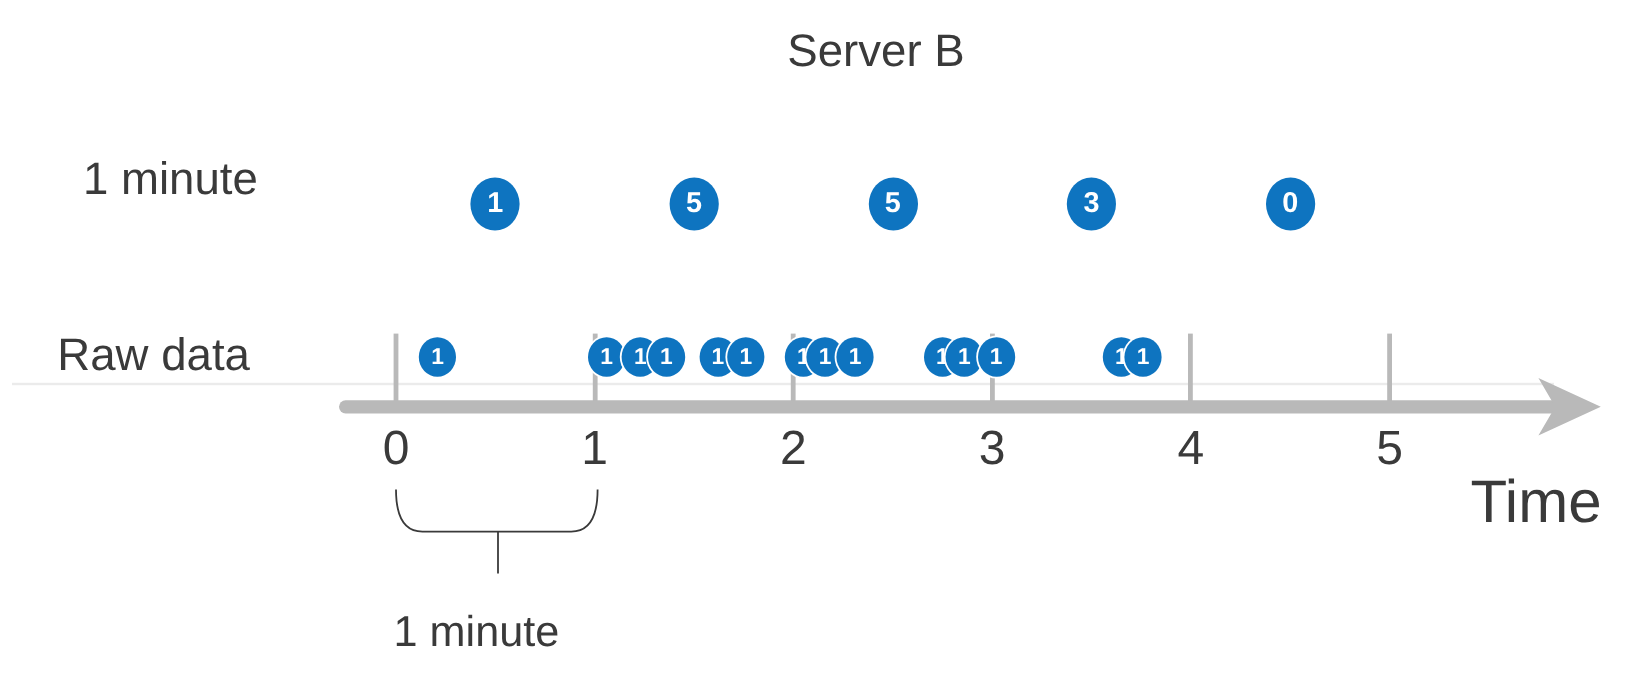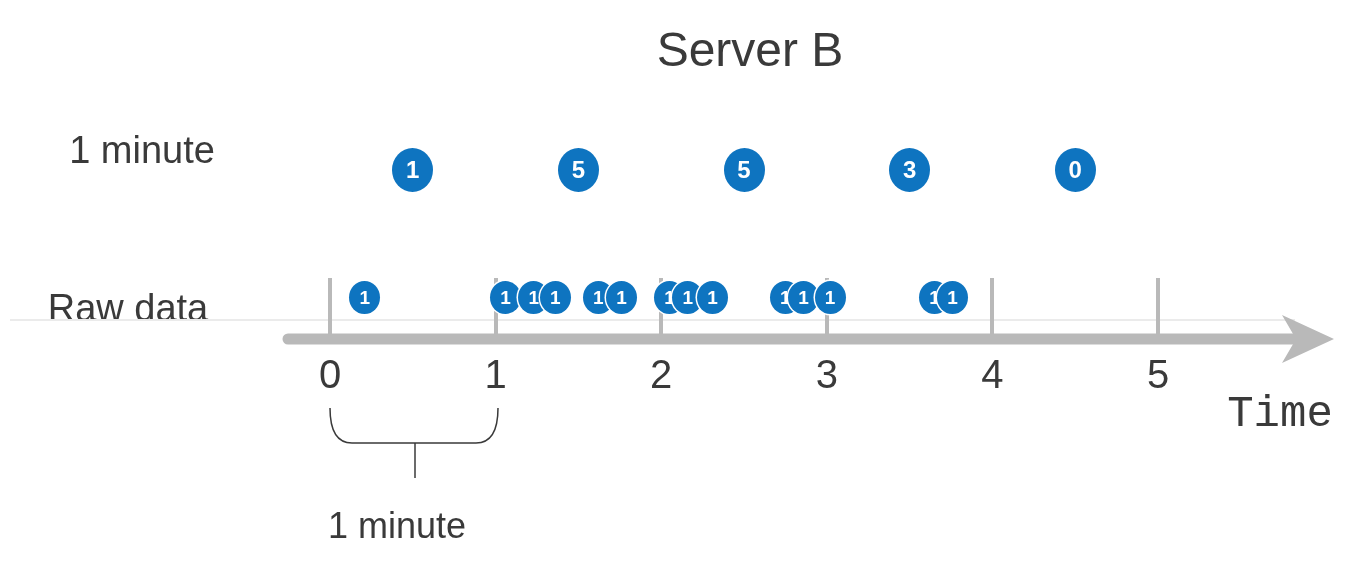--- a/index.html
+++ b/index.html
@@ -1,24 +1,24 @@
 <!DOCTYPE html>
 <html><head>
 <meta charset="utf-8">
 <style>
   html,body{margin:0;padding:0;background:#fff;}
   #stage{
     position:relative;width:1370px;height:573px;background:#ffffff;overflow:hidden;
     font-family:"Liberation Sans","DejaVu Sans",sans-serif;color:#3a3a3a;
   }
   .txt{position:absolute;text-align:center;}
-  .title{left:600px;top:22px;width:300px;font-size:48px;}
+  .title{left:580px;top:22px;width:300px;font-size:38px;}
   .agg-label{left:17px;top:127px;width:250px;font-size:38px;line-height:46px;}
-  .raw-label{left:18px;top:273px;width:220px;font-size:38px;line-height:46px;margin-top:12px;}
-  .time-label{left:1200px;top:389px;width:160px;font-size:44px;font-family:Liberation Mono, monospace;}
+  .raw-label{left:18px;top:273px;width:220px;font-size:38px;line-height:46px;}
+  .time-label{left:1200px;top:389px;width:160px;font-size:50px;}
   .bracket-label{left:297px;top:505px;width:200px;font-size:36px;}
   .faint-line{position:absolute;left:10px;top:319px;width:1285px;height:2px;background:#ebebeb;z-index:0;}
   .tick{position:absolute;top:278px;width:4px;height:60px;background:#b9b9b9;z-index:1;}
   .axis-svg{position:absolute;left:280px;top:314px;z-index:2;}
   .ticklabel{position:absolute;top:352px;width:60px;text-align:center;font-size:40px;z-index:2;}
   .agg{
     position:absolute;top:148px;width:41px;height:44px;border-radius:50%;
     background:#0e74c0;color:#fff;font-size:24px;font-weight:bold;
     line-height:44px;text-align:center;z-index:3;
   }

